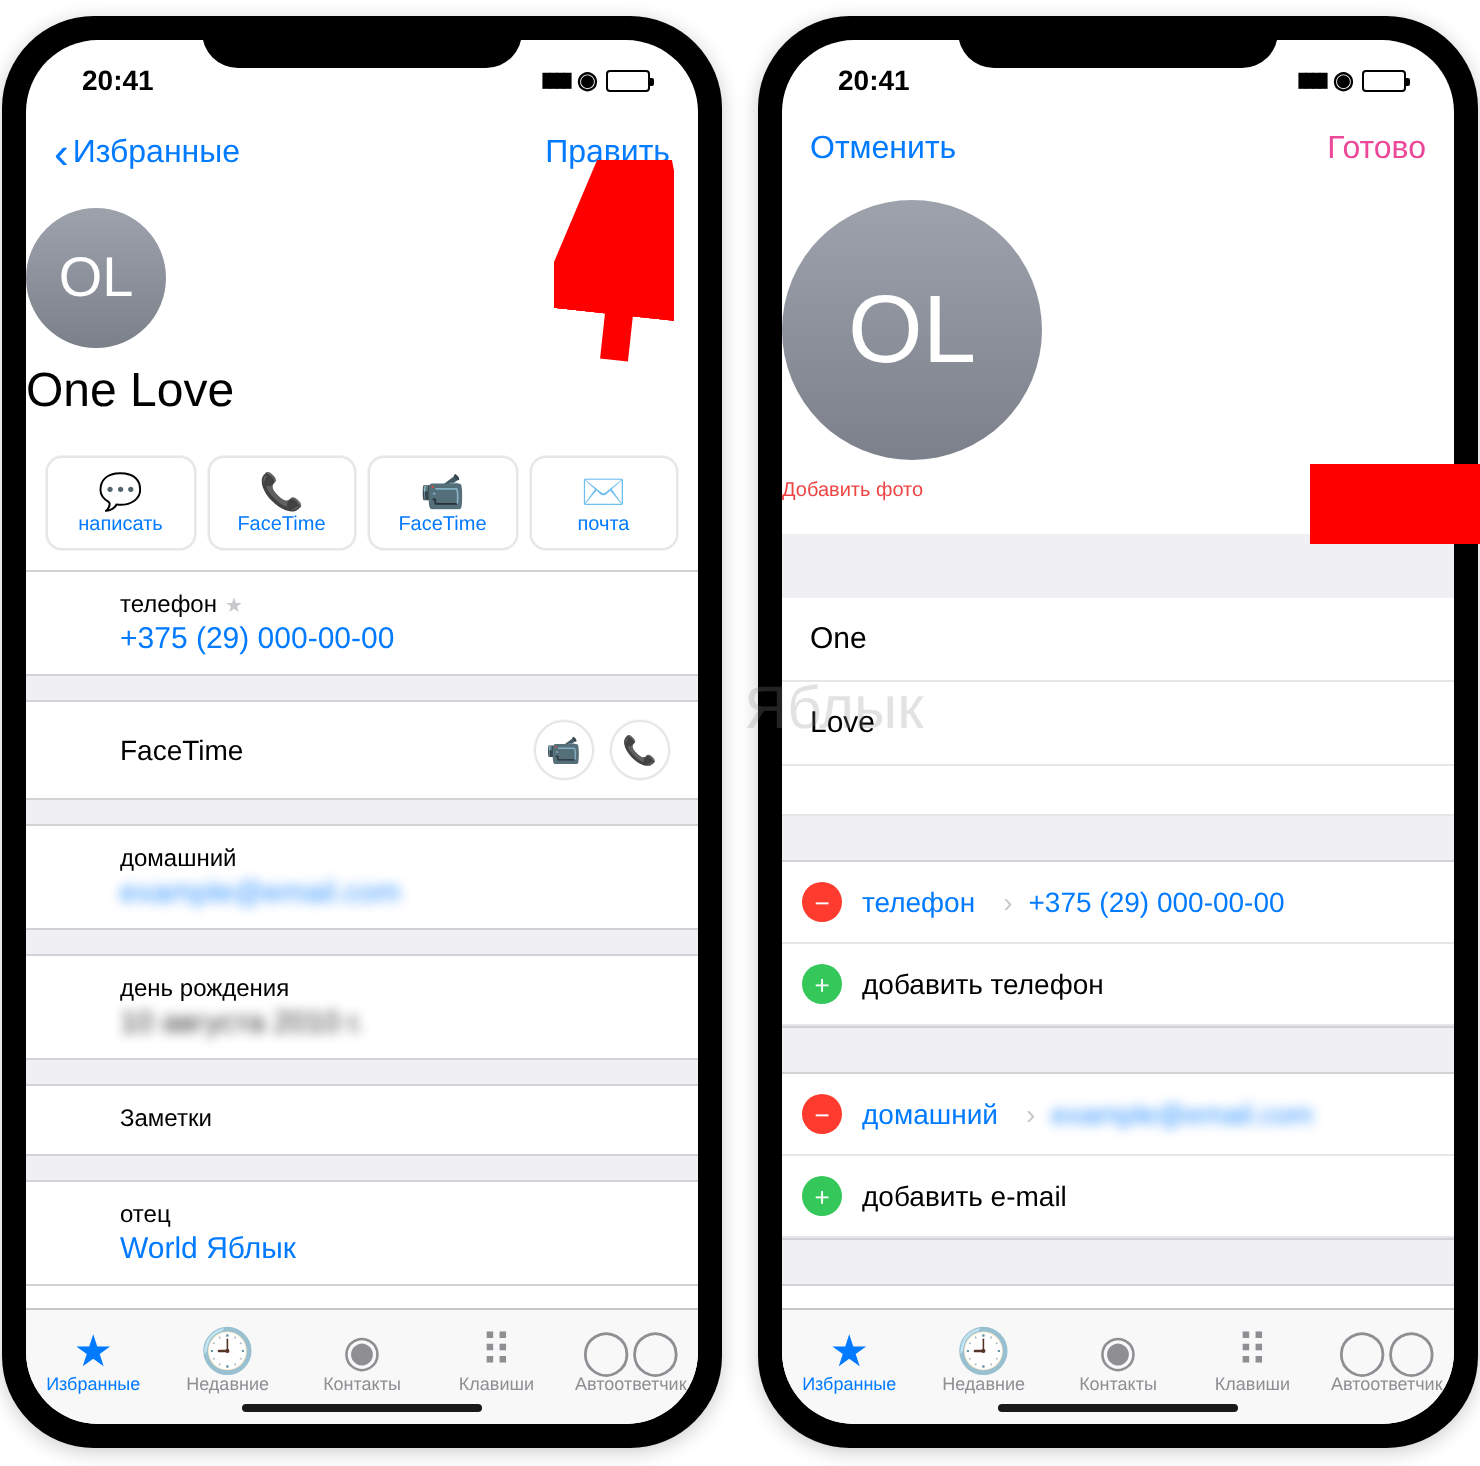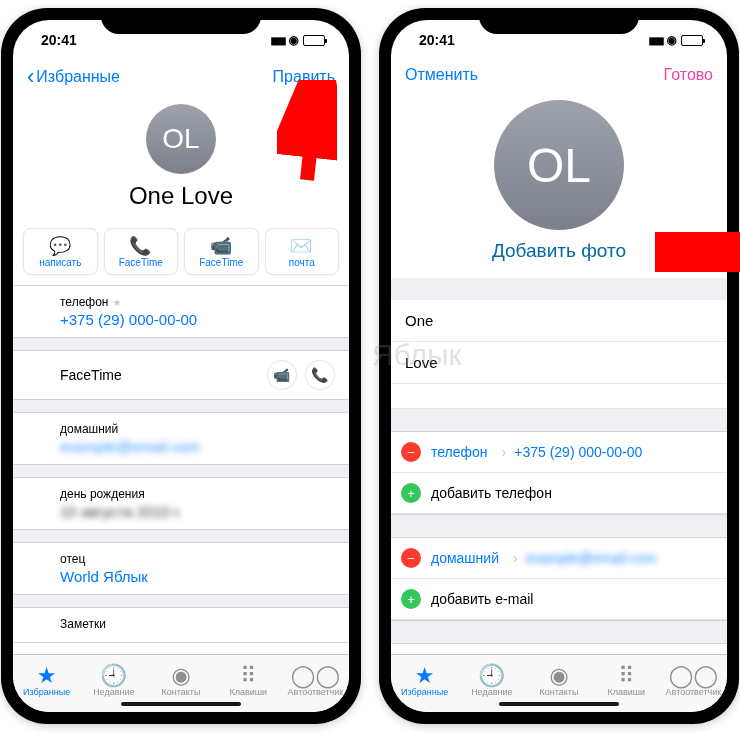--- a/index.html
+++ b/index.html
@@ -66,21 +66,21 @@
     padding: 6px 14px 10px;
     font-size: 16px;
     color: #007aff;
   }
   .nav-back { display: flex; align-items: center; gap: 2px; }
   .nav-back .chev { font-size: 22px; line-height: 1; }
   .nav-right { color: #007aff; }
   .nav-right.dim { color: #ec4899; }
   .content { flex: 1; overflow: hidden; background: #efeff4; }
   .content.white-top { background: #fff; }
-  .avatar-section { text-align: center; padding: 6px 0 10px; background: #fff;}
+  .avatar-section { text-align: left; padding: 6px 0 10px; background: #fff;}
   .avatar {
     width: 70px; height: 70px;
     border-radius: 50%;
     background: linear-gradient(#9da2ac, #7b808a);
     display: inline-flex;
     align-items: center; justify-content: center;
     color: #fff; font-size: 28px; font-weight: 400;
   }
   .avatar.large { width: 130px; height: 130px; font-size: 48px; }
   .contact-name { font-size: 24px; margin-top: 8px; }
@@ -131,22 +131,22 @@
     padding-bottom: 6px;
   }
   .tab { text-align: center; font-size: 9px; color: #8e8e93; flex:1;}
   .tab.active { color: #007aff; }
   .tab .ti { font-size: 22px; display: block; line-height: 1;}
   .home-ind {
     position: absolute; bottom: 6px; left: 50%; transform: translateX(-50%);
     width: 120px; height: 4px; background: #000; border-radius: 3px; opacity: 0.9;
   }
   
-  .photo-link { color: #0369a1; font-size: 19px; margin-top: 10px; display: block;}
-  .edit-fields { background: #fff; margin-top: 22px; }
+  .photo-link { color: #ef4444; font-size: 10px; margin-top: 10px; display: block;}
+  .edit-fields { background: #fff; margin-top: 32px; }
   .edit-field {
     padding: 12px 14px; border-bottom: 0.5px solid #e5e5ea; font-size: 15px;
   }
   .edit-row {
     display: flex; align-items: center; padding: 10px 10px; border-bottom: 0.5px solid #e5e5ea;
     background: #fff; font-size: 14px;
   }
   .minus-circ, .plus-circ {
     width: 20px; height: 20px; border-radius: 50%; color: #fff; font-size: 13px;
     display: inline-flex; align-items: center; justify-content: center; margin-right: 10px; flex-shrink:0;
@@ -250,28 +250,28 @@
 
         <div class="cell-group">
           <div class="cell">
             <span class="label">день рождения</span>
             <span class="value blur" style="color:#000">10 августа 2010 г.</span>
           </div>
         </div>
 
         <div class="cell-group">
           <div class="cell">
+            <span class="label">Заметки</span>
+          </div>
+        </div>
+
+        <div class="cell-group">
+          <div class="cell">
             <span class="label">отец</span>
             <span class="value">World Яблык</span>
-          </div>
-        </div>
-
-        <div class="cell-group">
-          <div class="cell">
-            <span class="label">Заметки</span>
           </div>
         </div>
       </div>
     </div>
 
     <div class="tab-bar">
       <div class="tab active"><span class="ti">★</span><span>Избранные</span></div>
       <div class="tab"><span class="ti">🕘</span><span>Недавние</span></div>
       <div class="tab"><span class="ti">◉</span><span>Контакты</span></div>
       <div class="tab"><span class="ti">⠿</span><span>Клавиши</span></div>

